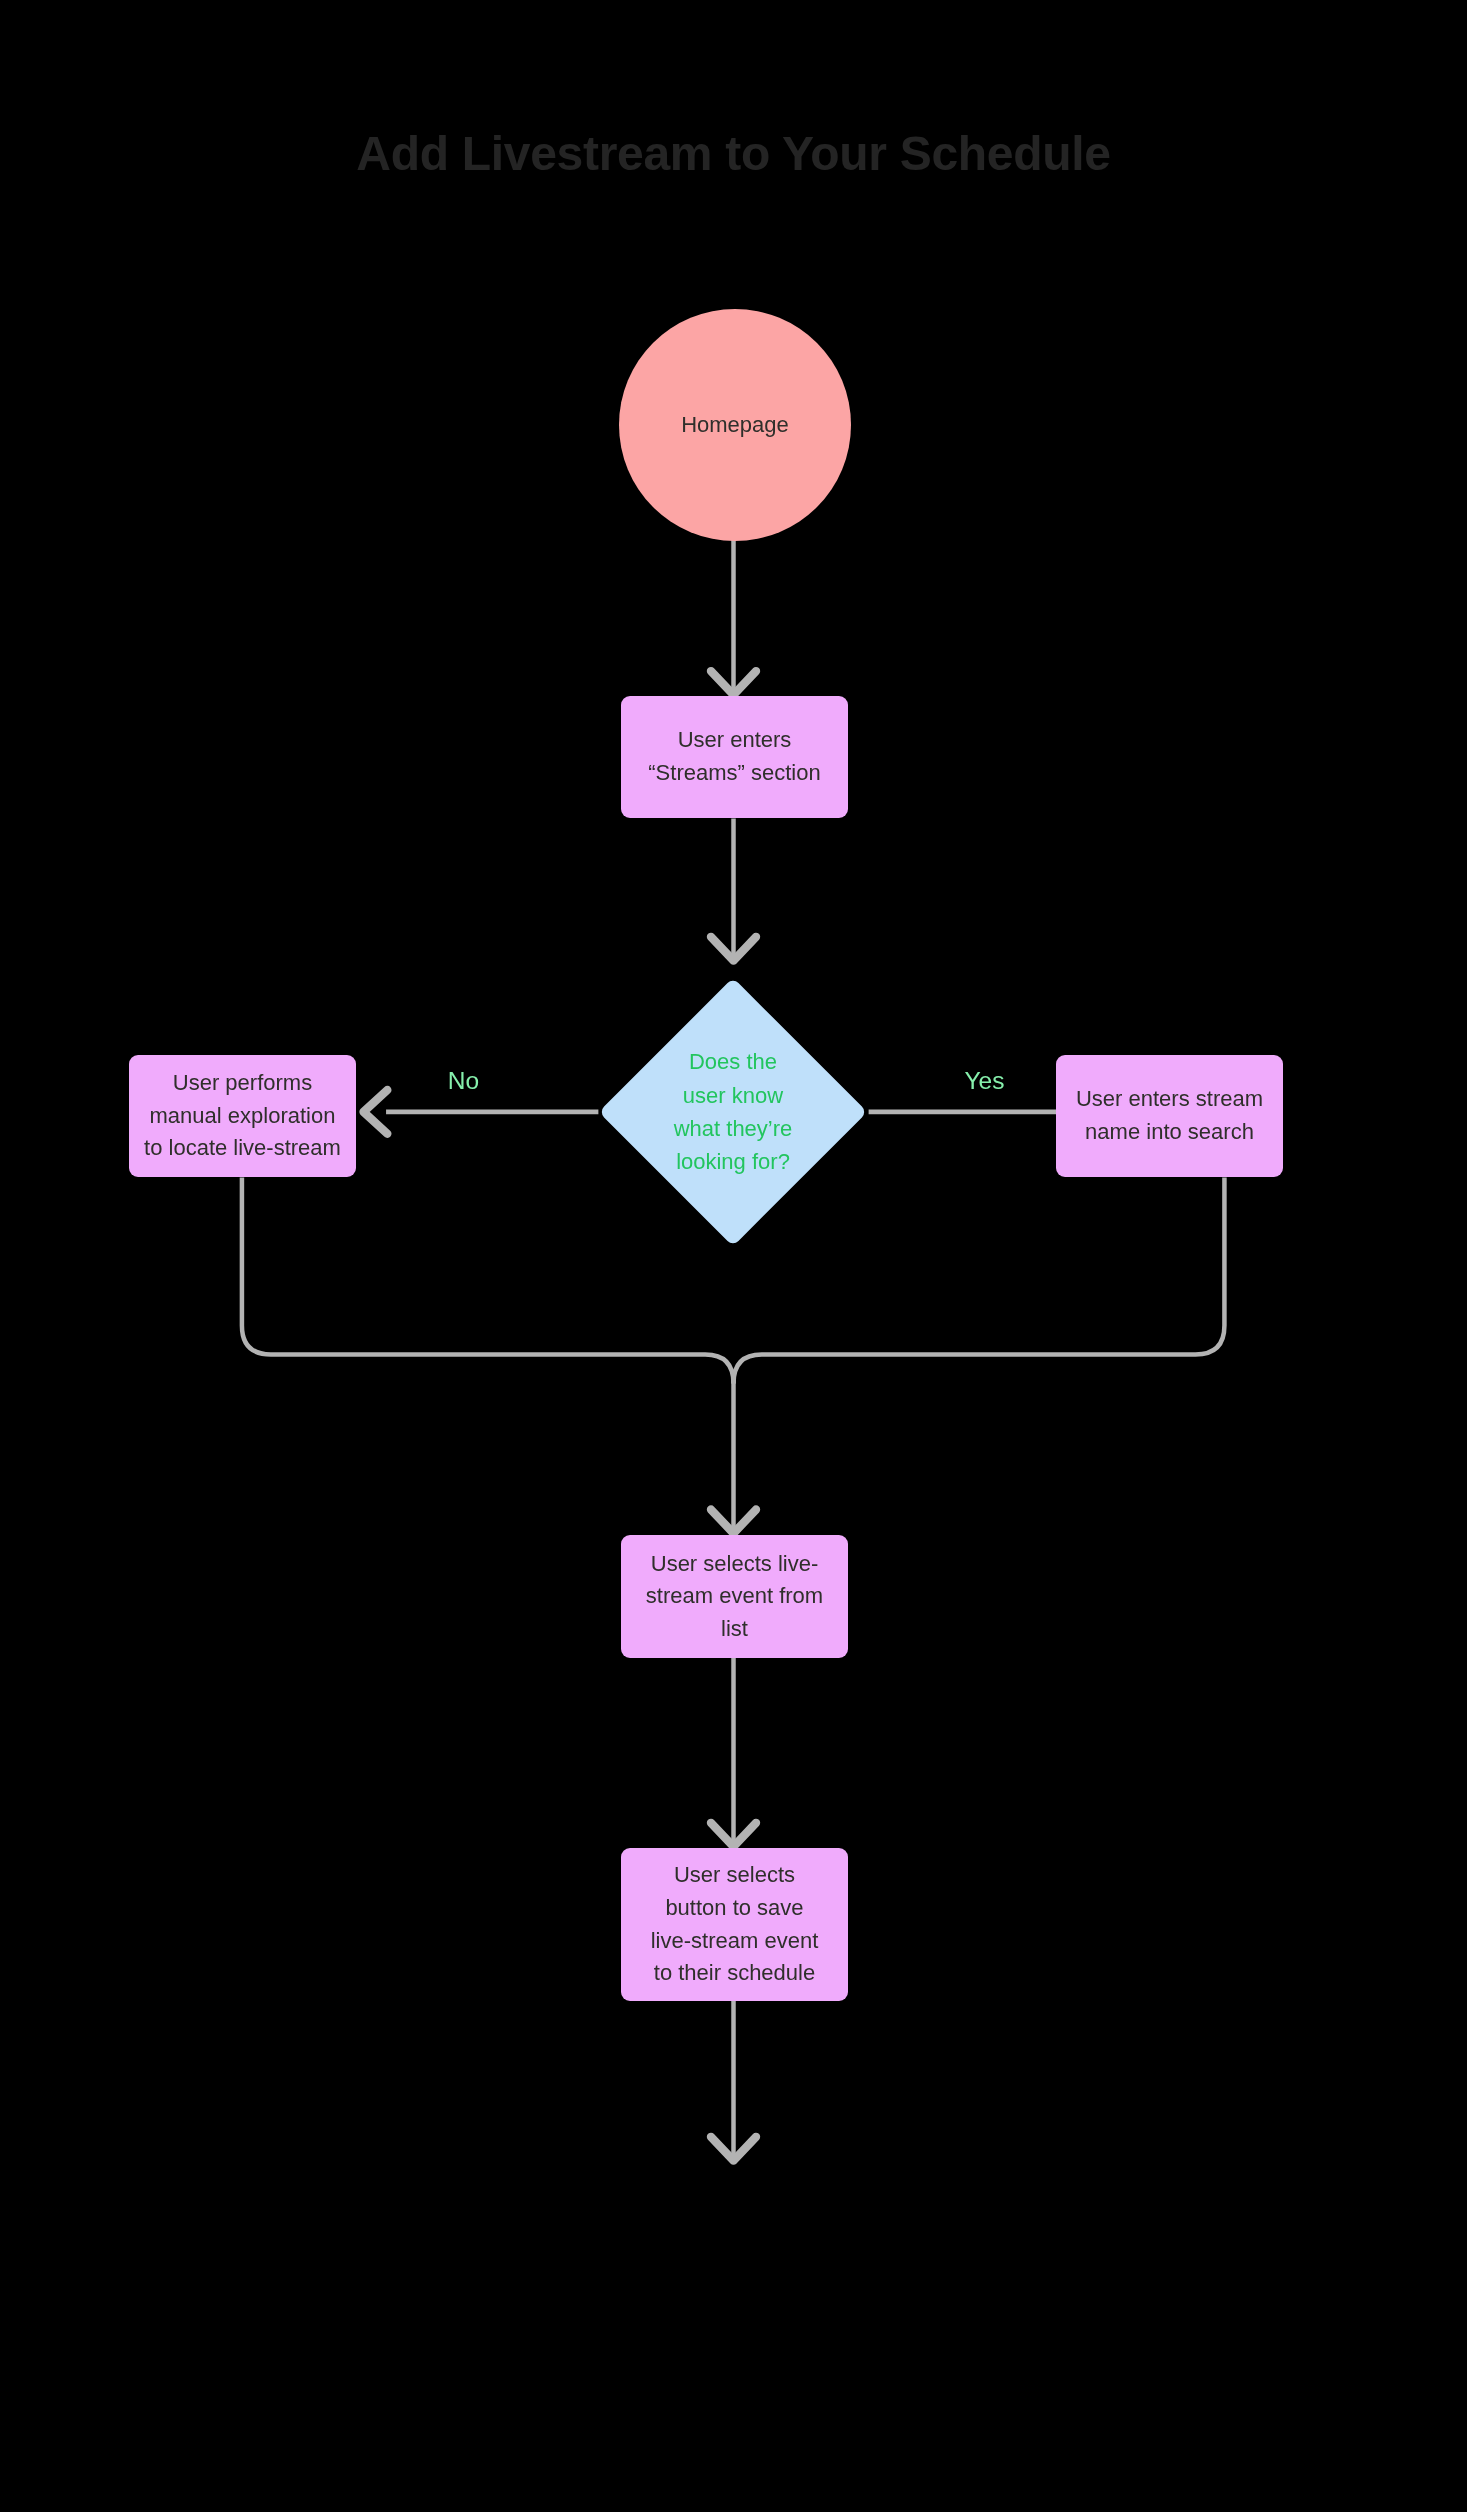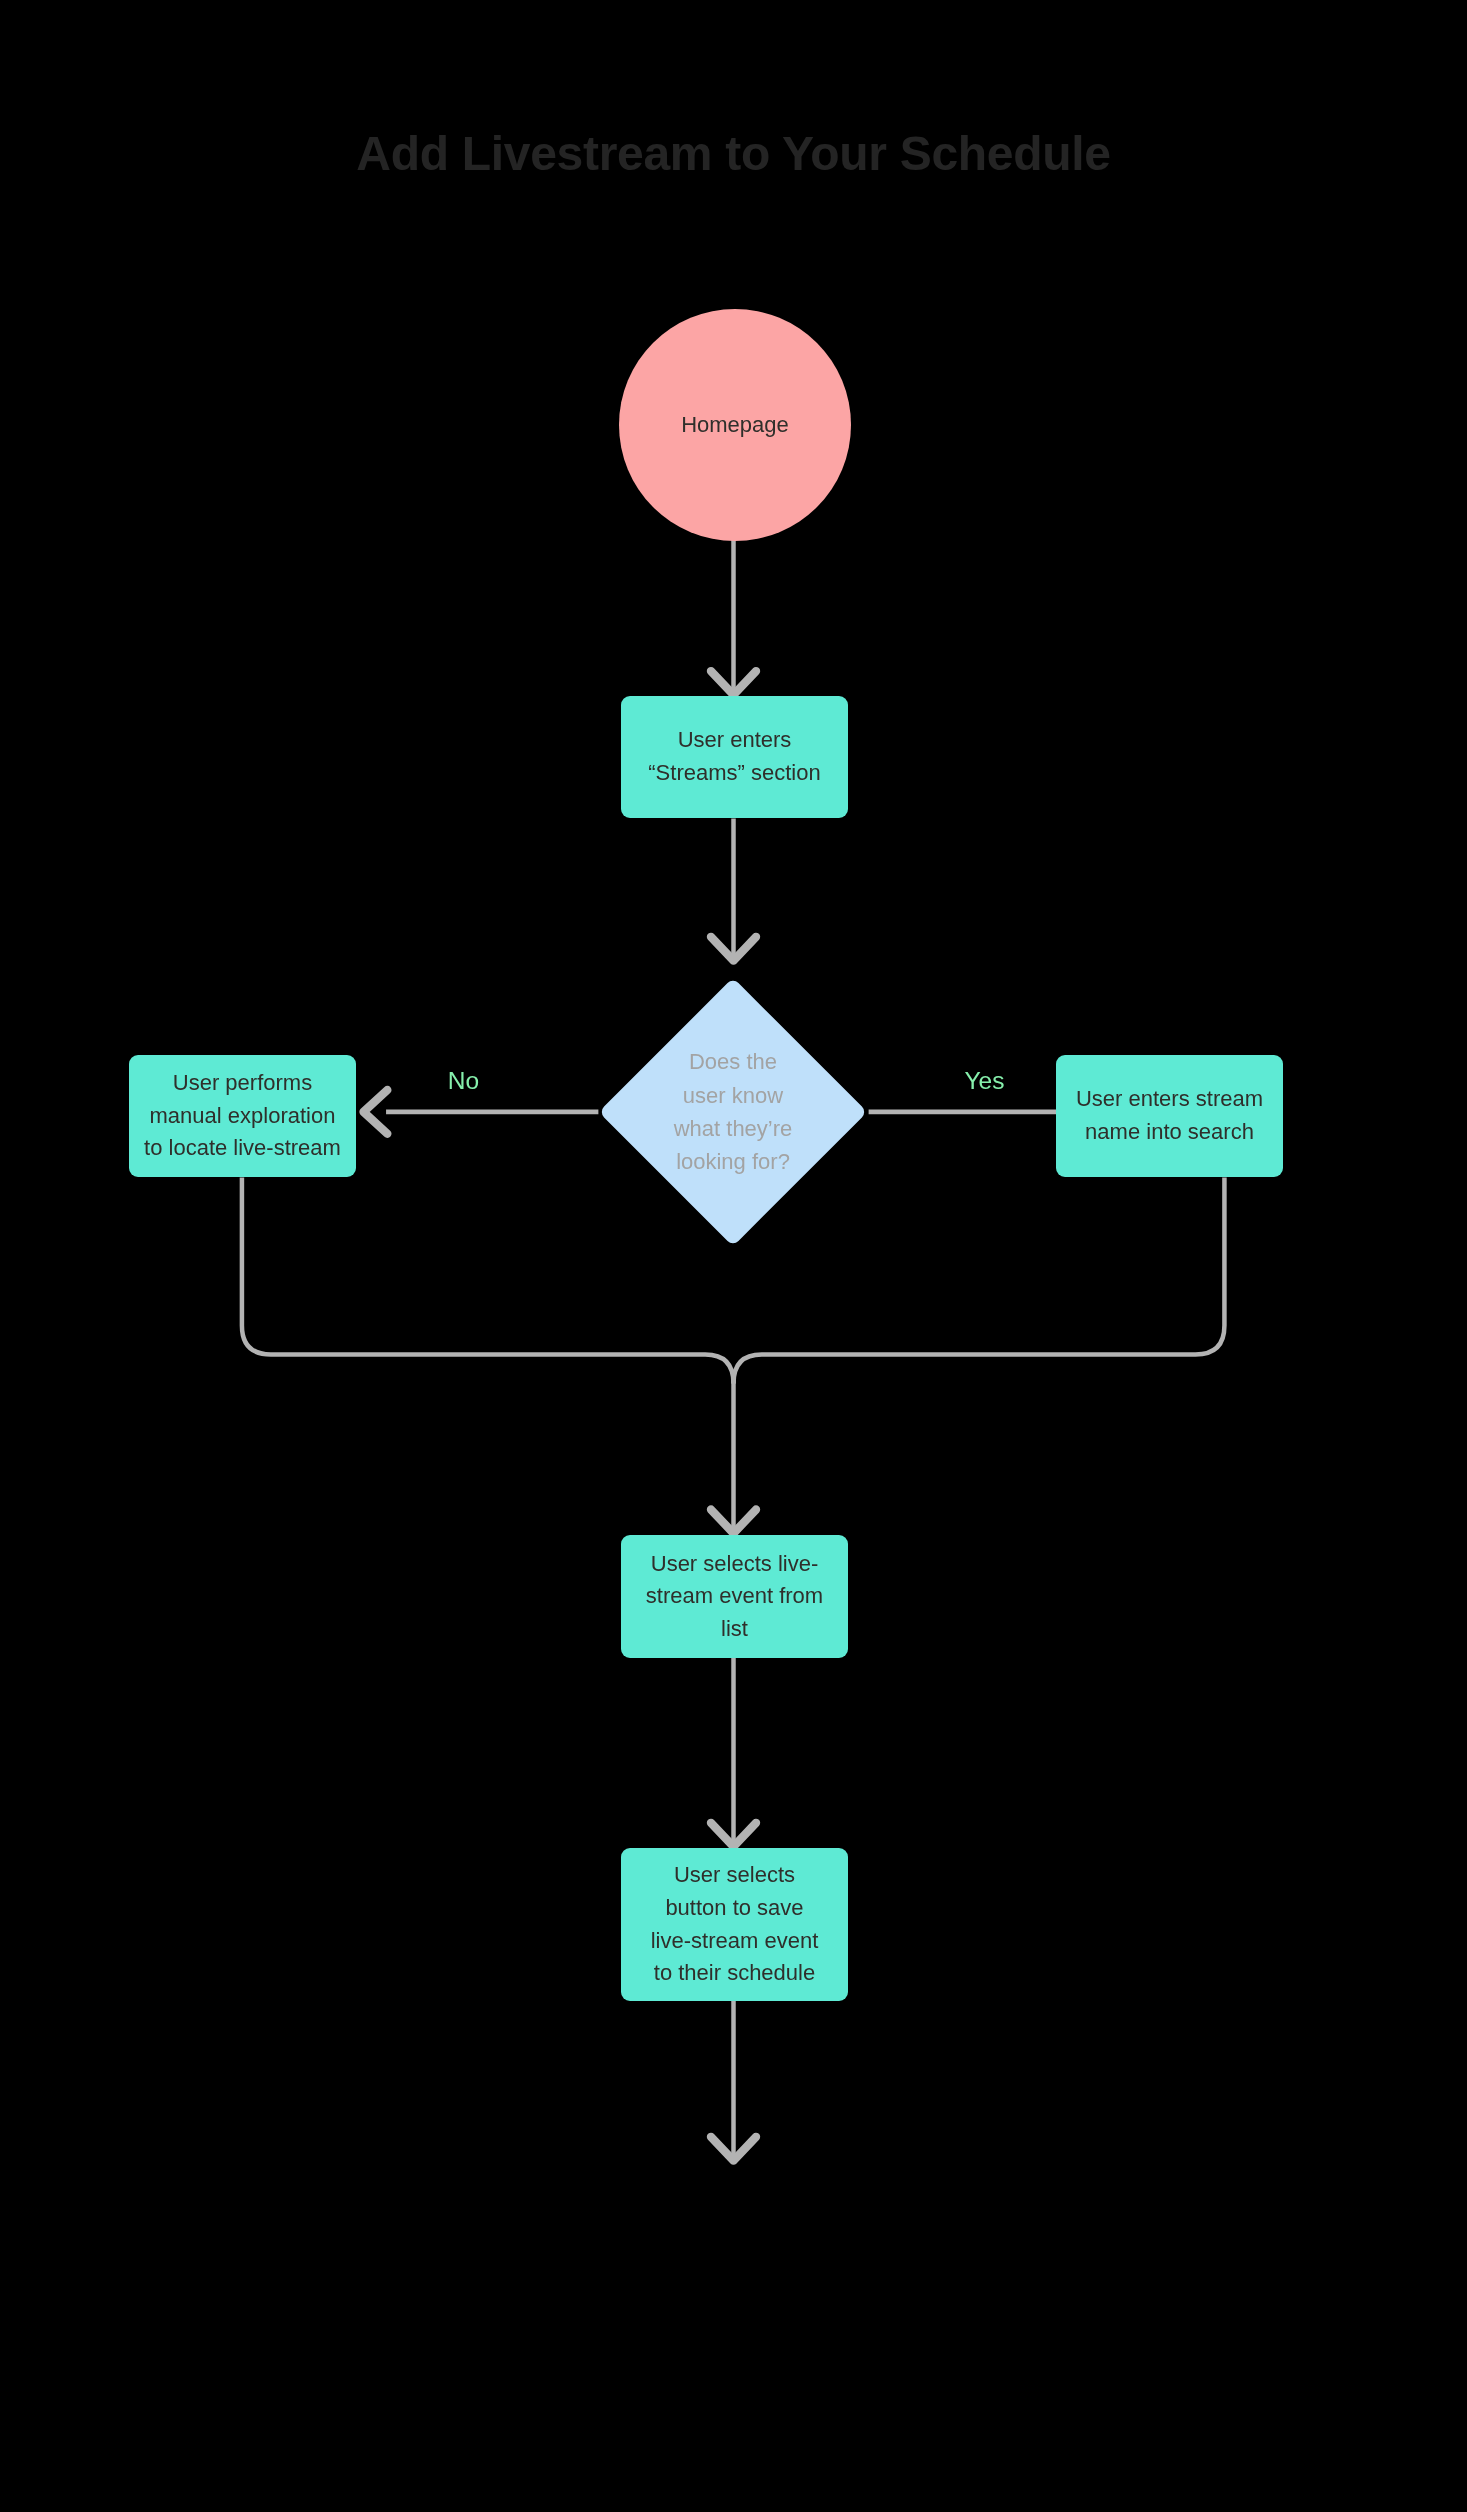--- a/index.html
+++ b/index.html
@@ -43,21 +43,21 @@
   }
   .node span { display:block; white-space:pre-line; }
 
   .terminal {
     border-radius:50%;
     background:#fca5a5;
   }
   .terminal.end { background:#a5efc4; }
 
   .process {
-    background:#5eead4;
+    background:#f0abfc;
     border-radius:9px;
     padding:0 11.6px;
   }
 
   .decision-wrap {
     position:absolute;
     z-index:3;
     display:flex;
     align-items:center;
     justify-content:center;
@@ -66,21 +66,21 @@
     position:absolute;
     left:0; top:0;
     width:100%; height:100%;
     background:#bfe0fa;
     transform:rotate(45deg);
     border-radius:7.7px;
   }
   .decision-text {
     position:relative;
     z-index:2;
-    color:#a3a3a3;
+    color:#22c55e;
     font-size:22px;
     line-height:1.52;
     text-align:center;
     white-space:pre-line;
   }
 
   
   .edge-label {
     position:absolute;
     z-index:4;

